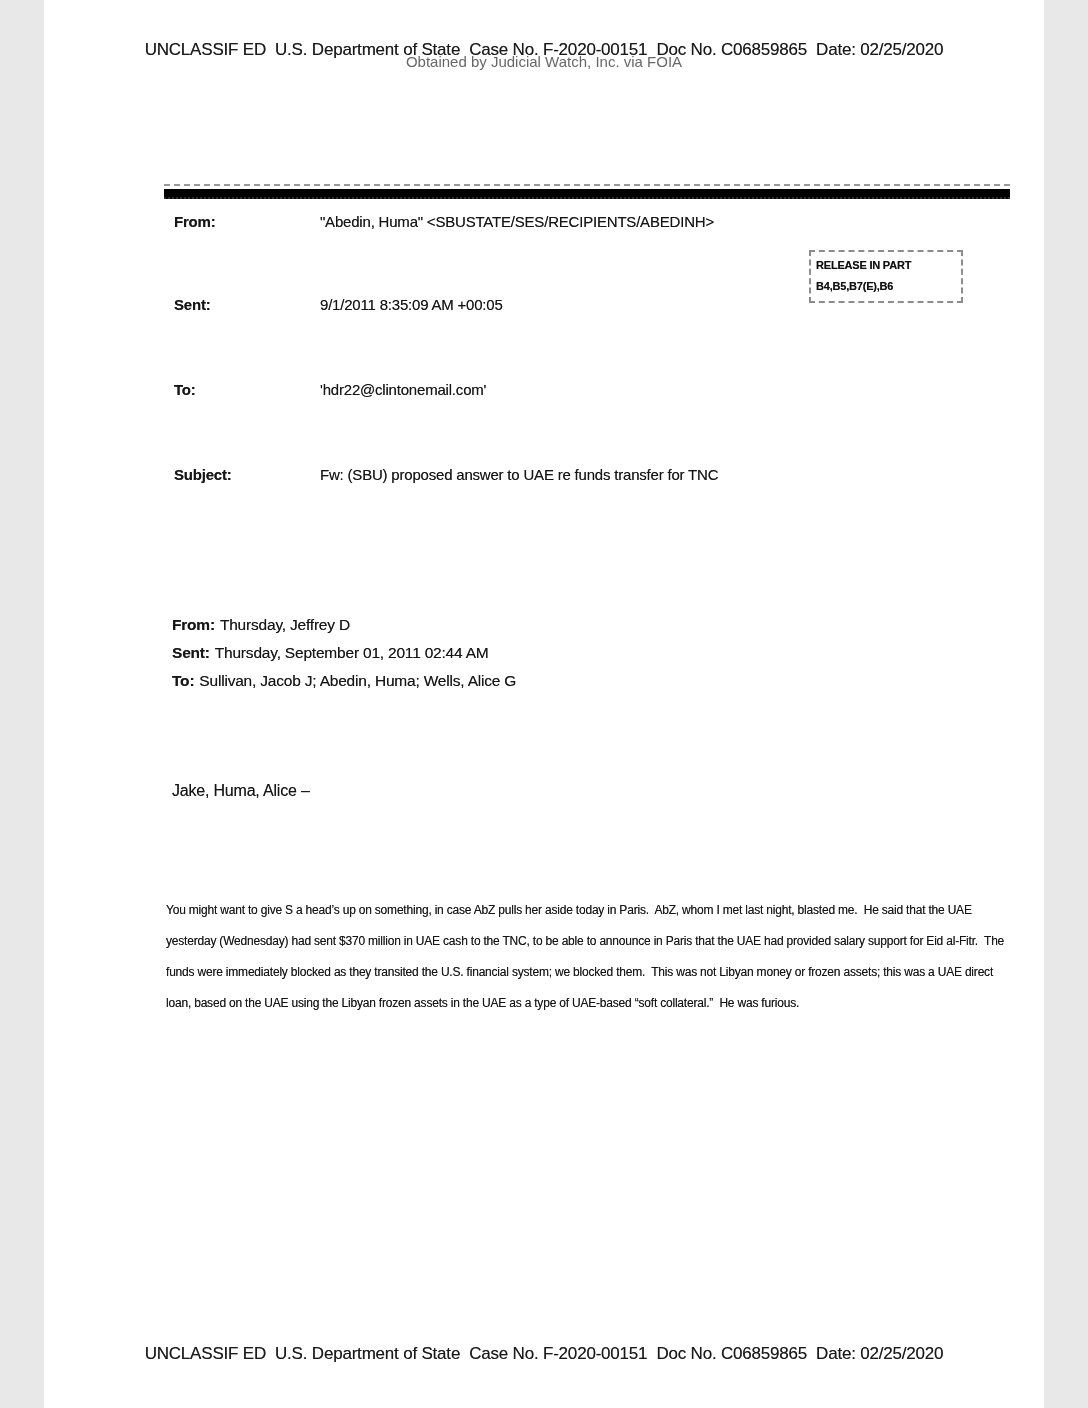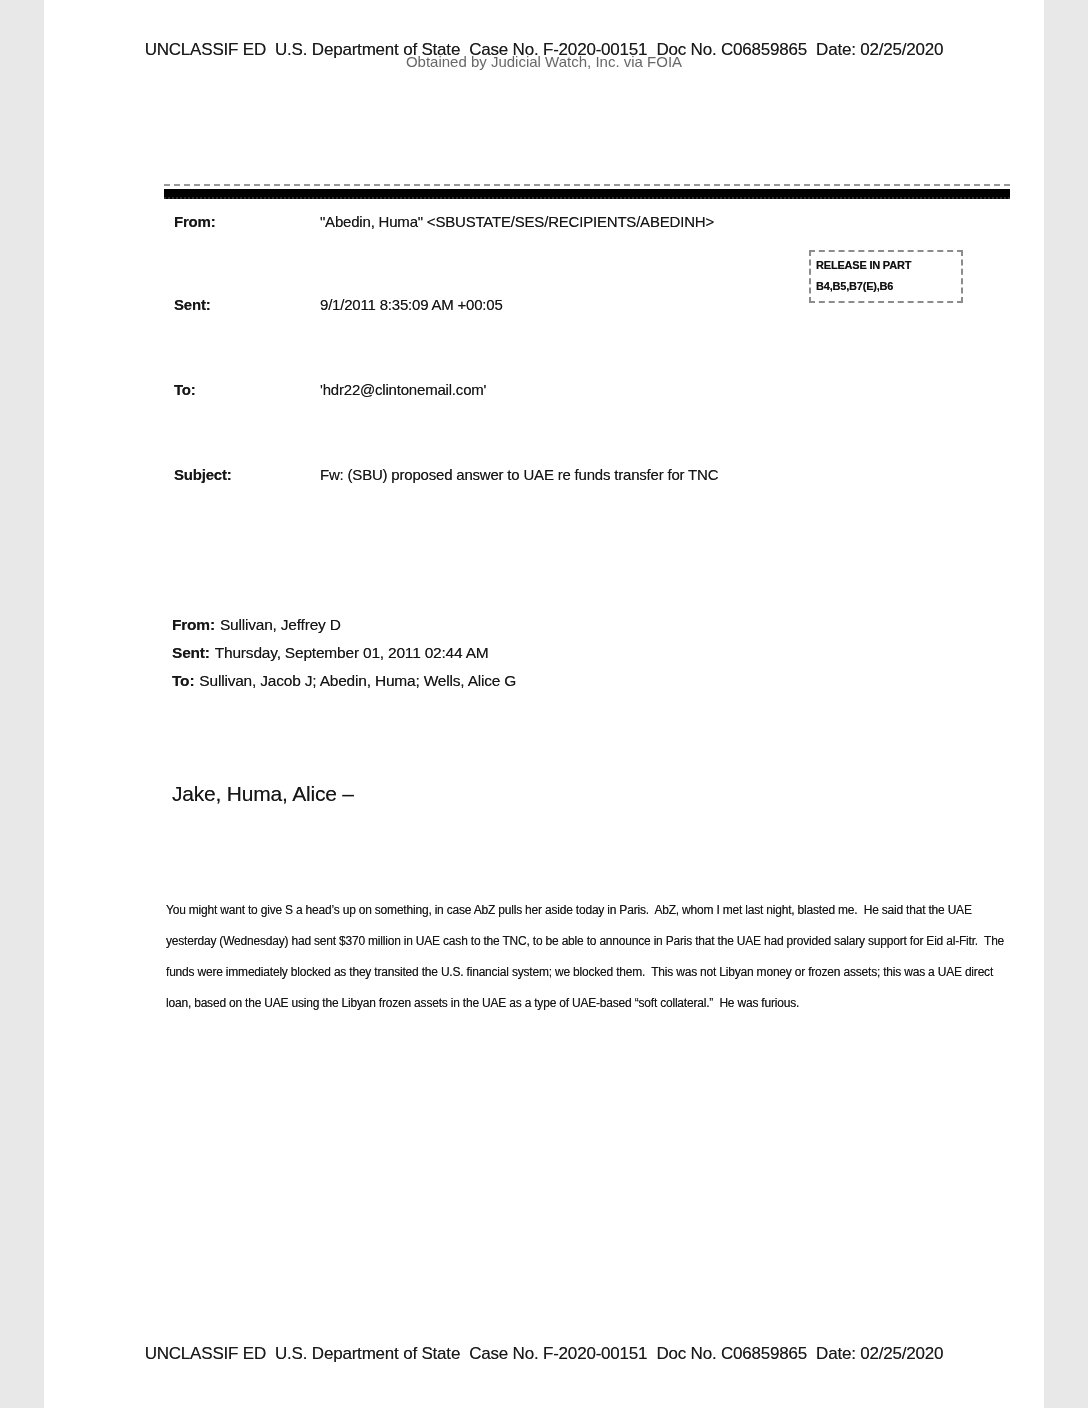--- a/index.html
+++ b/index.html
@@ -71,21 +71,21 @@
     position: absolute;
     top: 611px; left: 128px; width: 700px;
     font-size: 15.5px;
     line-height: 28px;
   }
   .fwd-line .lbl { font-weight: bold; margin-right: 5px; }
 
   .salutation {
     position: absolute;
     top: 782px; left: 128px;
-    font-size: 21px;
+    font-size: 16px;
   }
 
   .body-paragraph {
     position: absolute;
     top: 895px; left: 122px;
     width: 845px;
     font-size: 12px;
     line-height: 31px;
     white-space: pre-wrap;
   }
@@ -131,21 +131,21 @@
     </div>
   </div>
 
   <div class="release-stamp scan-text">
     <div>RELEASE IN PART</div>
     <div>B4,B5,B7(E),B6</div>
   </div>
 
   <div class="fwd-header scan-text">
     <div class="fwd-line">
-      <span class="lbl">From:</span><span>Sullivan, Jeffrey D</span>
+      <span class="lbl">From:</span><span>Thursday, Jeffrey D</span>
     </div>
     <div class="fwd-line">
       <span class="lbl">Sent:</span><span>Thursday, September 01, 2011 02:44 AM</span>
     </div>
     <div class="fwd-line">
       <span class="lbl">To:</span><span>Sullivan, Jacob J; Abedin, Huma; Wells, Alice G</span>
     </div>
   </div>
 
   <div class="salutation scan-text">Jake, Huma, Alice –</div>

